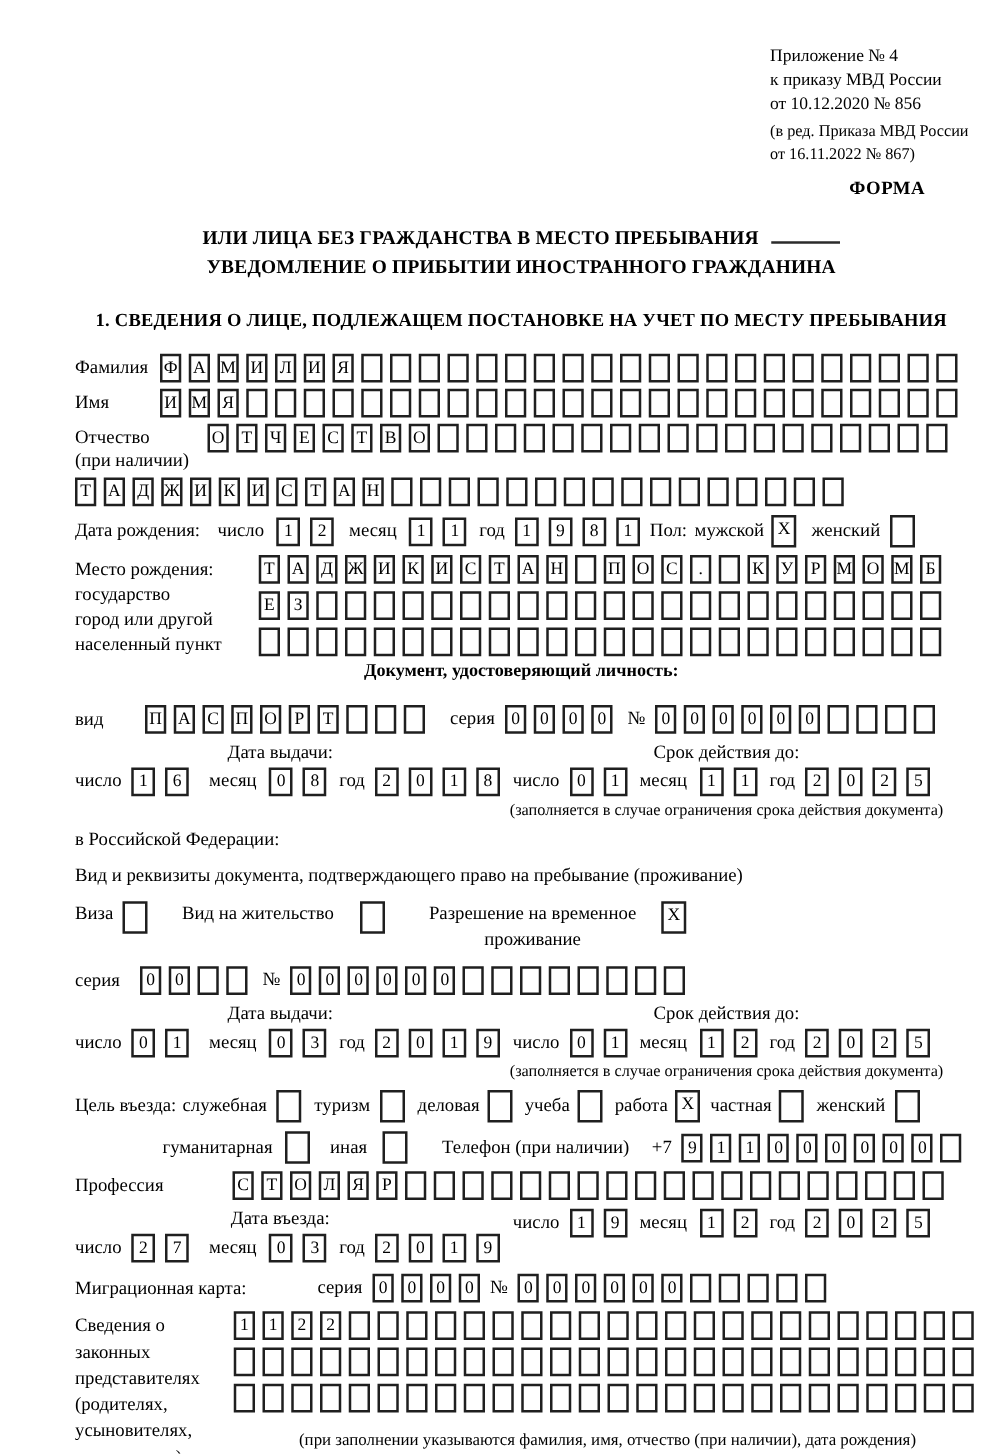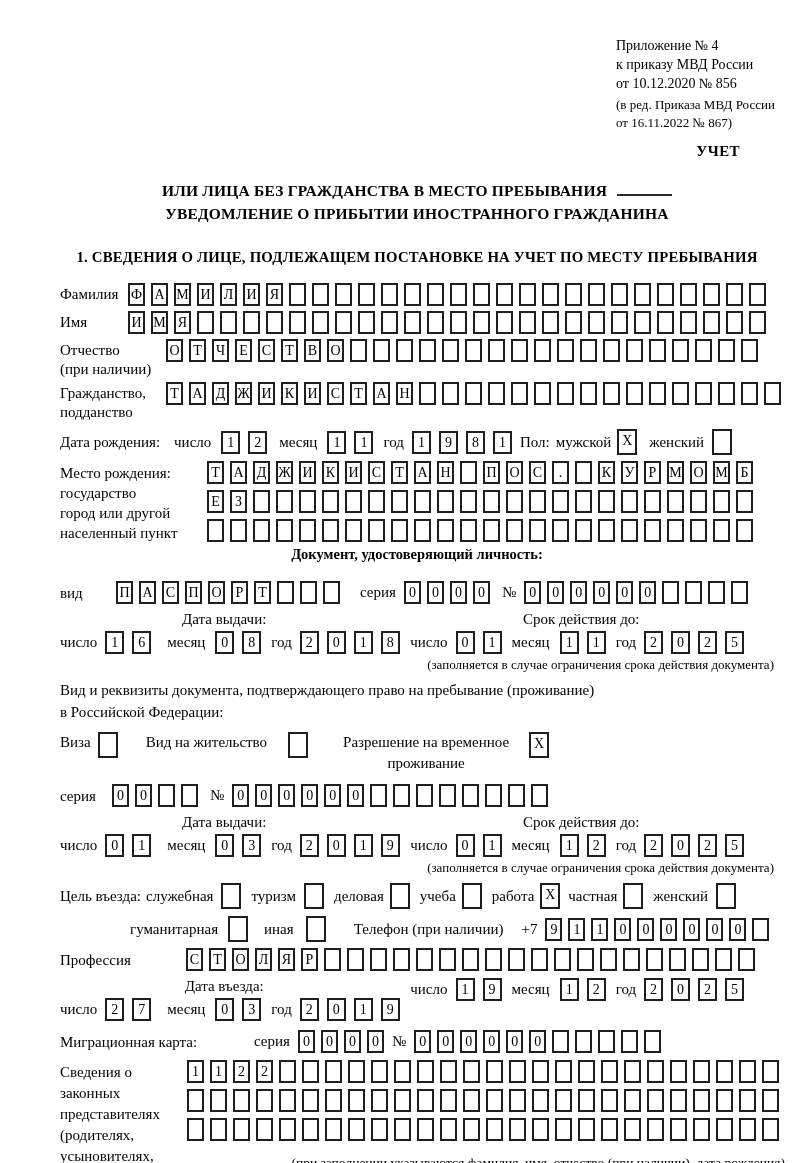--- a/index.html
+++ b/index.html
@@ -35,42 +35,42 @@
     text-align: center; font-size: 14px; line-height: 19px;
   }
   .date .cell { width: 19px; margin-right: 8px; }
   .cb .cell { width: 20px; height: 26px; margin-right: 0; }
   .mb { margin-bottom: 6px; }
   .t { flex: 0 0 auto; }
   
   .dblock { display: flex; margin-top: 7px; margin-bottom: 6px; }
   .dhead { text-align: center; line-height: 17px; margin-bottom: 3px; }
   .drow { display: flex; align-items: center; }
-  .dnote { font-size: 13px; text-align: right; margin-top: 3px; line-height: 15px; }
+  .dnote { font-size: 13px; text-align: center; margin-top: 3px; line-height: 15px; }
   
   .optrow { display: flex; align-items: flex-start; margin-top: 9px; }
   .opt { display: flex; align-items: flex-start; }
   .optlbl { margin-right: 7px; line-height: 21px; }
   .optlbl.center { text-align: center; }
   .intro { line-height: 22px; margin-top: 7px; }
 </style>
 </head>
 <body>
 
 <div class="page">
 
   <div class="hdr">
     <div>Приложение № 4</div>
     <div>к приказу МВД России</div>
     <div>от 10.12.2020 № 856</div>
     <div class="small gap">(в ред. Приказа МВД России</div>
     <div class="small">от 16.11.2022 № 867)</div>
   </div>
 
-  <div class="forma">УЧЕТ</div>
+  <div class="forma">ФОРМА</div>
 
   <div class="title">
     <div><span>ИЛИ ЛИЦА БЕЗ ГРАЖДАНСТВА В МЕСТО ПРЕБЫВАНИЯ</span><span class="blank"></span></div>
     <div>УВЕДОМЛЕНИЕ О ПРИБЫТИИ ИНОСТРАННОГО ГРАЖДАНИНА</div>
   </div>
 
   <div class="sec-h">1. СВЕДЕНИЯ О ЛИЦЕ, ПОДЛЕЖАЩЕМ ПОСТАНОВКЕ НА УЧЕТ ПО МЕСТУ ПРЕБЫВАНИЯ</div>
 
   <div class="form-body">
 
@@ -171,24 +171,20 @@
           <span class="cell"></span>
           <span class="cell"></span>
           <span class="cell"></span>
           <span class="cell"></span>
           <span class="cell"></span>
           <span class="cell"></span>
         </div>
     </div>
 
     <div class="frow" style="margin-bottom:7px">
-      <div class="lbl" style="width:106px">
-        <div>Гражданство,</div>
-        <div>подданство</div>
-      </div>
       <div class="cells">
           <span class="cell">Т</span>
           <span class="cell">А</span>
           <span class="cell">Д</span>
           <span class="cell">Ж</span>
           <span class="cell">И</span>
           <span class="cell">К</span>
           <span class="cell">И</span>
           <span class="cell">С</span>
           <span class="cell">Т</span>
@@ -411,22 +407,22 @@
               <span class="cell">2</span>
               <span class="cell">0</span>
               <span class="cell">2</span>
               <span class="cell">5</span>
             </span>
         </div>
         <div class="dnote">(заполняется в случае ограничения срока действия документа)</div>
       </div>
     </div>
 
+    <div class="intro" style="margin-top:0">в Российской Федерации:</div>
     <div class="intro">Вид и реквизиты документа, подтверждающего право на пребывание (проживание)</div>
-    <div class="intro" style="margin-top:0">в Российской Федерации:</div>
 
     <div class="optrow">
       <span class="opt">
         <span class="optlbl">Виза</span>
         <span class="cells cb">
             <span class="cell"></span>
           </span>
       </span>
       <span class="opt" style="margin-left:28px">
         <span class="optlbl">Вид на жительство</span>

